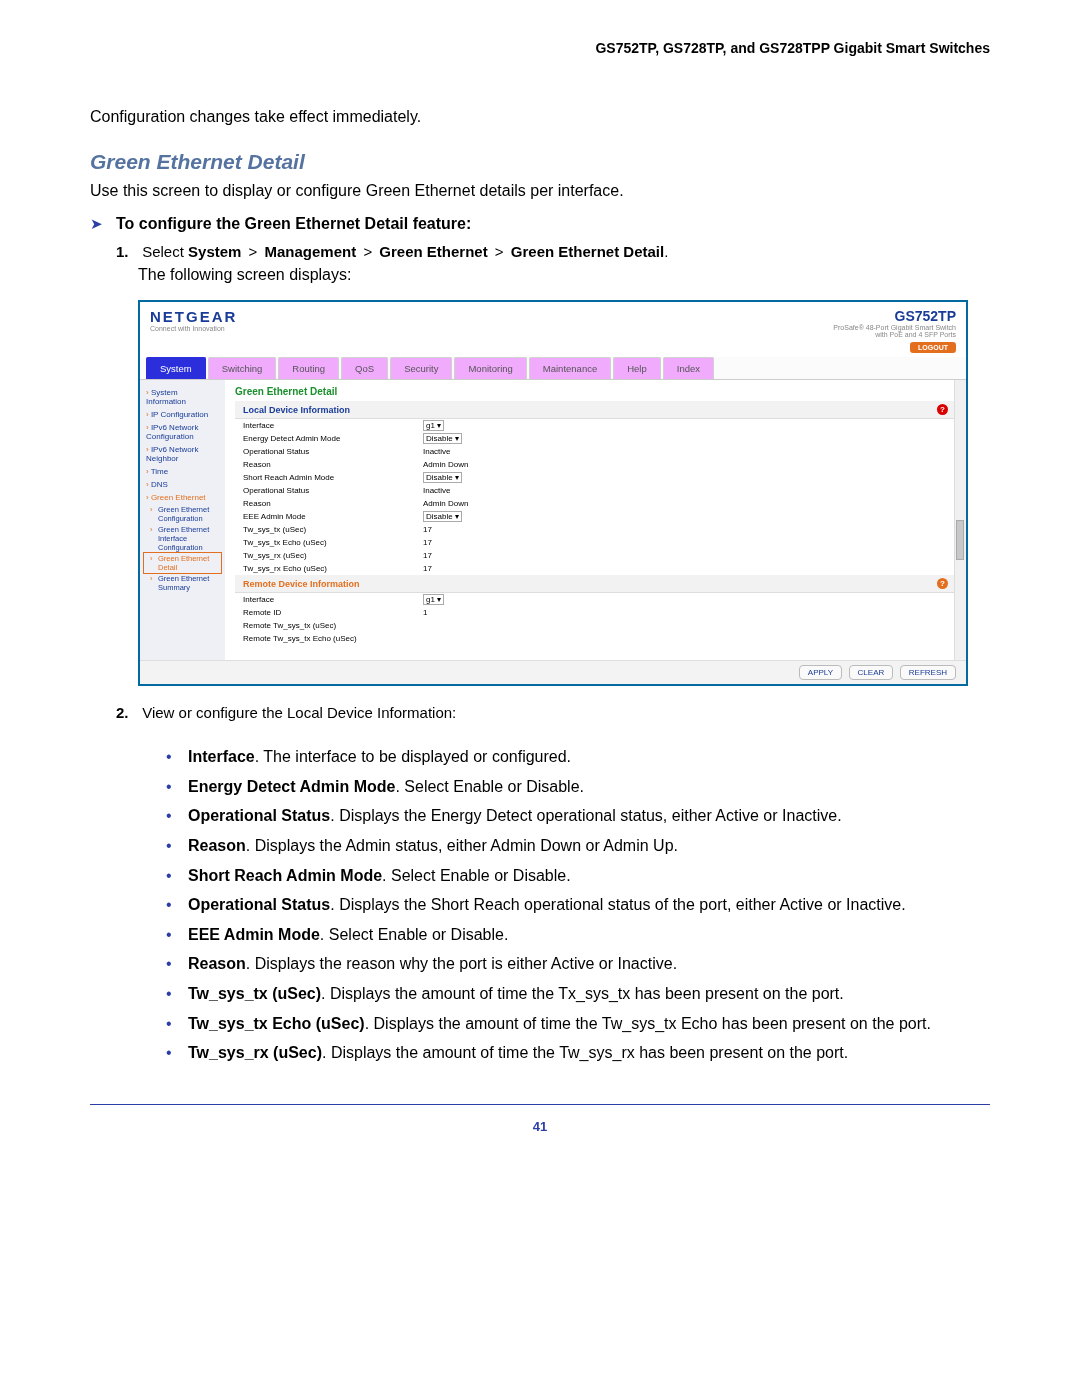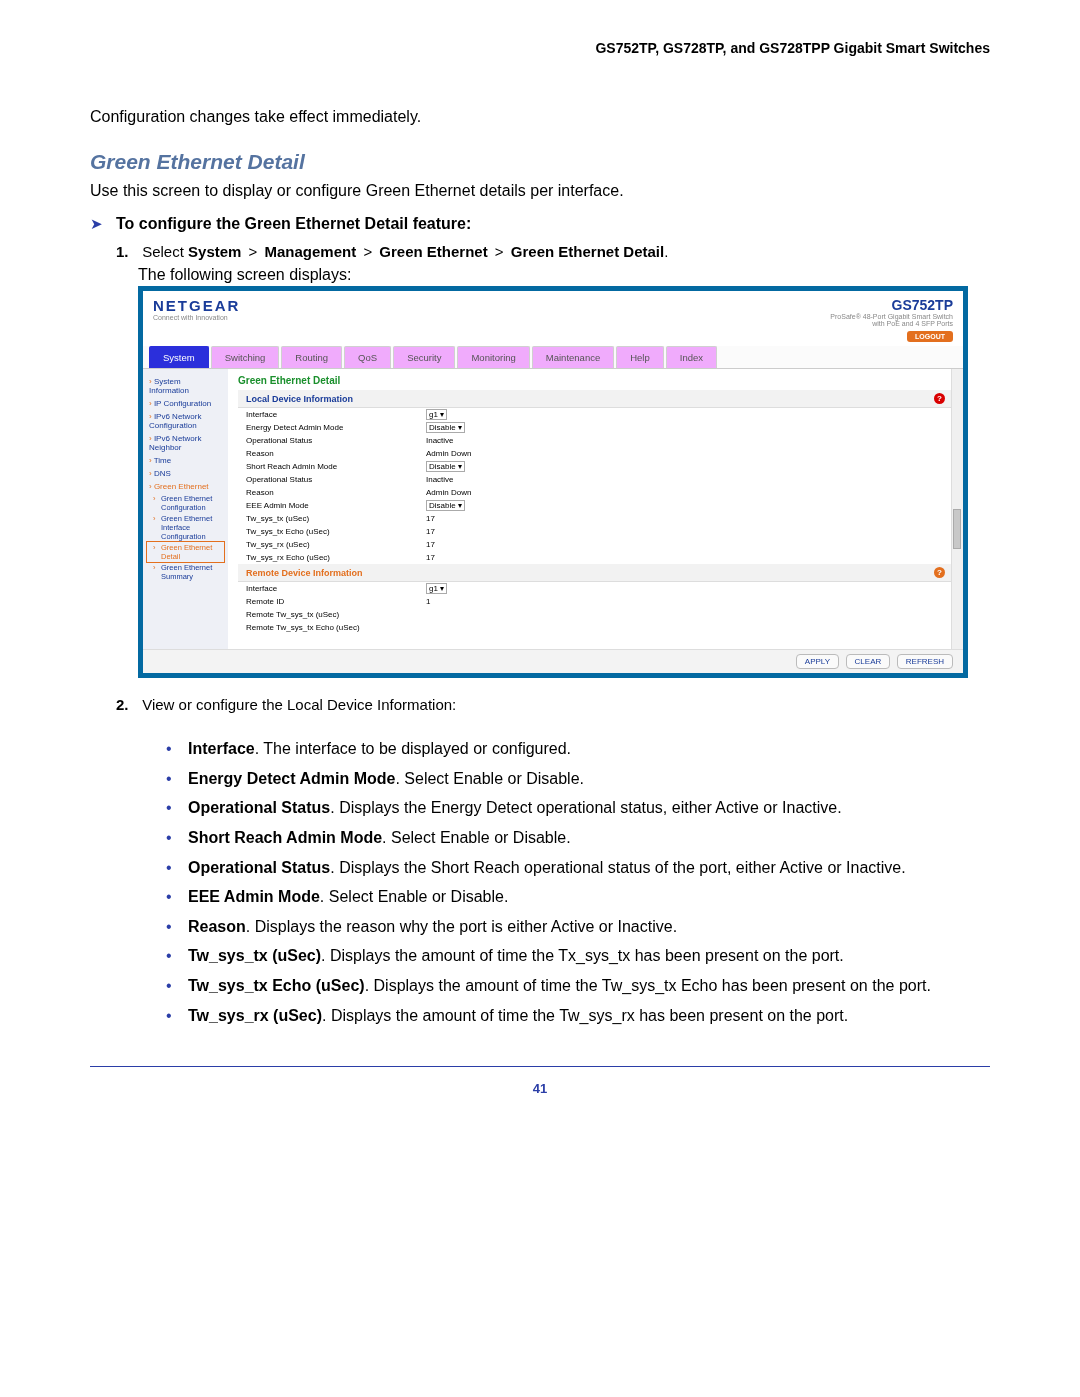--- a/index.html
+++ b/index.html
@@ -28,22 +28,22 @@
   .arrow-row { display: flex; align-items: flex-start; margin-top: 10px; }
   .arrow-glyph { color: #2b3ea7; font-size: 15px; width: 26px; flex: 0 0 26px; }
   .arrow-text { font-weight: bold; font-size: 16px; }
   ol.steps { list-style: none; padding-left: 26px; margin-top: 10px; }
   ol.steps > li { margin-bottom: 6px; }
   .step-num { font-weight: bold; display: inline-block; width: 22px; }
   .bold { font-weight: bold; }
   .breadcrumb-sep { padding: 0 3px; }
   .after-text { margin-top: 6px; padding-left: 22px; font-size: 16px; }
   .screenshot {
-    margin: 2px 0 18px 22px;
-    border: 5px solid #0369a1;
+    margin: 16px 0 18px 22px;
+    border: 2px solid #0369a1;
     background: #fff;
     font-size: 9px;
     width: 830px;
   }
   .ss-top { display: flex; justify-content: space-between; padding: 6px 10px 4px 10px; }
   .ss-logo { display: flex; flex-direction: column; }
   .ss-logo-main { font-weight: bold; color: #1a3c99; font-size: 15px; letter-spacing: 2px; }
   .ss-logo-sub { font-size: 7px; color: #888; }
   .ss-model { text-align: right; }
   .ss-model-main { font-weight: bold; color: #1a3c99; font-size: 14px; }
@@ -276,20 +276,21 @@
     </div>
   </li>
 
   <li>
     <span class="step-num">2.</span>
     <span>View or configure the Local Device Information:</span>
     <ul class="bullets" id="bullet-list">
         <li><span class="bold">Interface</span><span>. The interface to be displayed or configured.</span></li>
         <li><span class="bold">Energy Detect Admin Mode</span><span>. Select Enable or Disable.</span></li>
         <li><span class="bold">Operational Status</span><span>. Displays the Energy Detect operational status, either Active or Inactive.</span></li>
+        <li><span class="bold">Reason</span><span>. Displays the Admin status, either Admin Down or Admin Up.</span></li>
         <li><span class="bold">Short Reach Admin Mode</span><span>. Select Enable or Disable.</span></li>
         <li><span class="bold">Operational Status</span><span>. Displays the Short Reach operational status of the port, either Active or Inactive.</span></li>
         <li><span class="bold">EEE Admin Mode</span><span>. Select Enable or Disable.</span></li>
         <li><span class="bold">Reason</span><span>. Displays the reason why the port is either Active or Inactive.</span></li>
         <li><span class="bold">Tw_sys_tx (uSec)</span><span>. Displays the amount of time the Tx_sys_tx has been present on the port.</span></li>
         <li><span class="bold">Tw_sys_tx Echo (uSec)</span><span>. Displays the amount of time the Tw_sys_tx Echo has been present on the port.</span></li>
         <li><span class="bold">Tw_sys_rx (uSec)</span><span>. Displays the amount of time the Tw_sys_rx has been present on the port.</span></li>
       </ul>
   </li>
 </ol>

